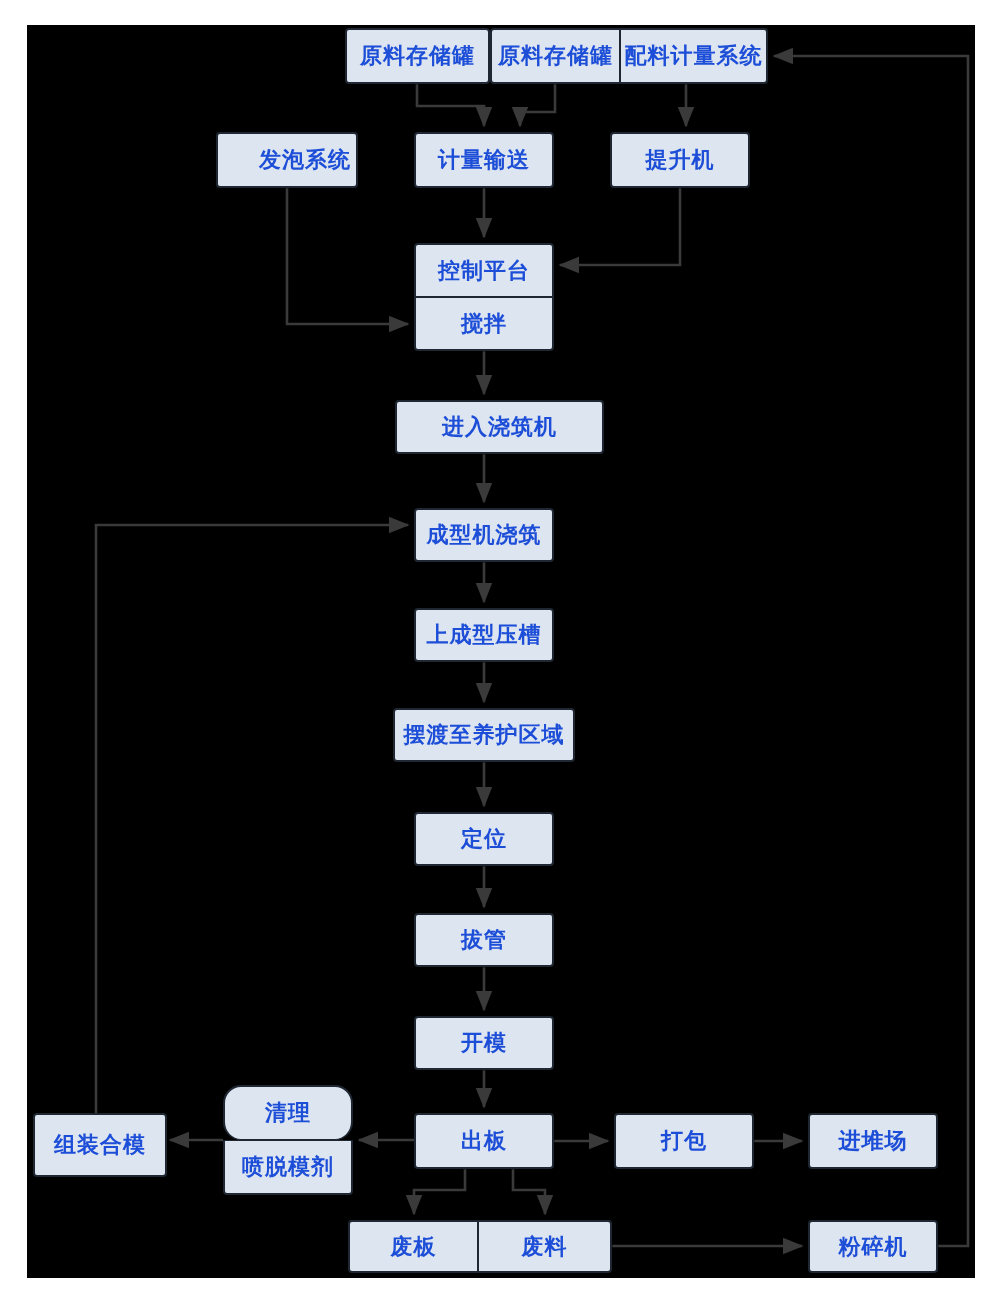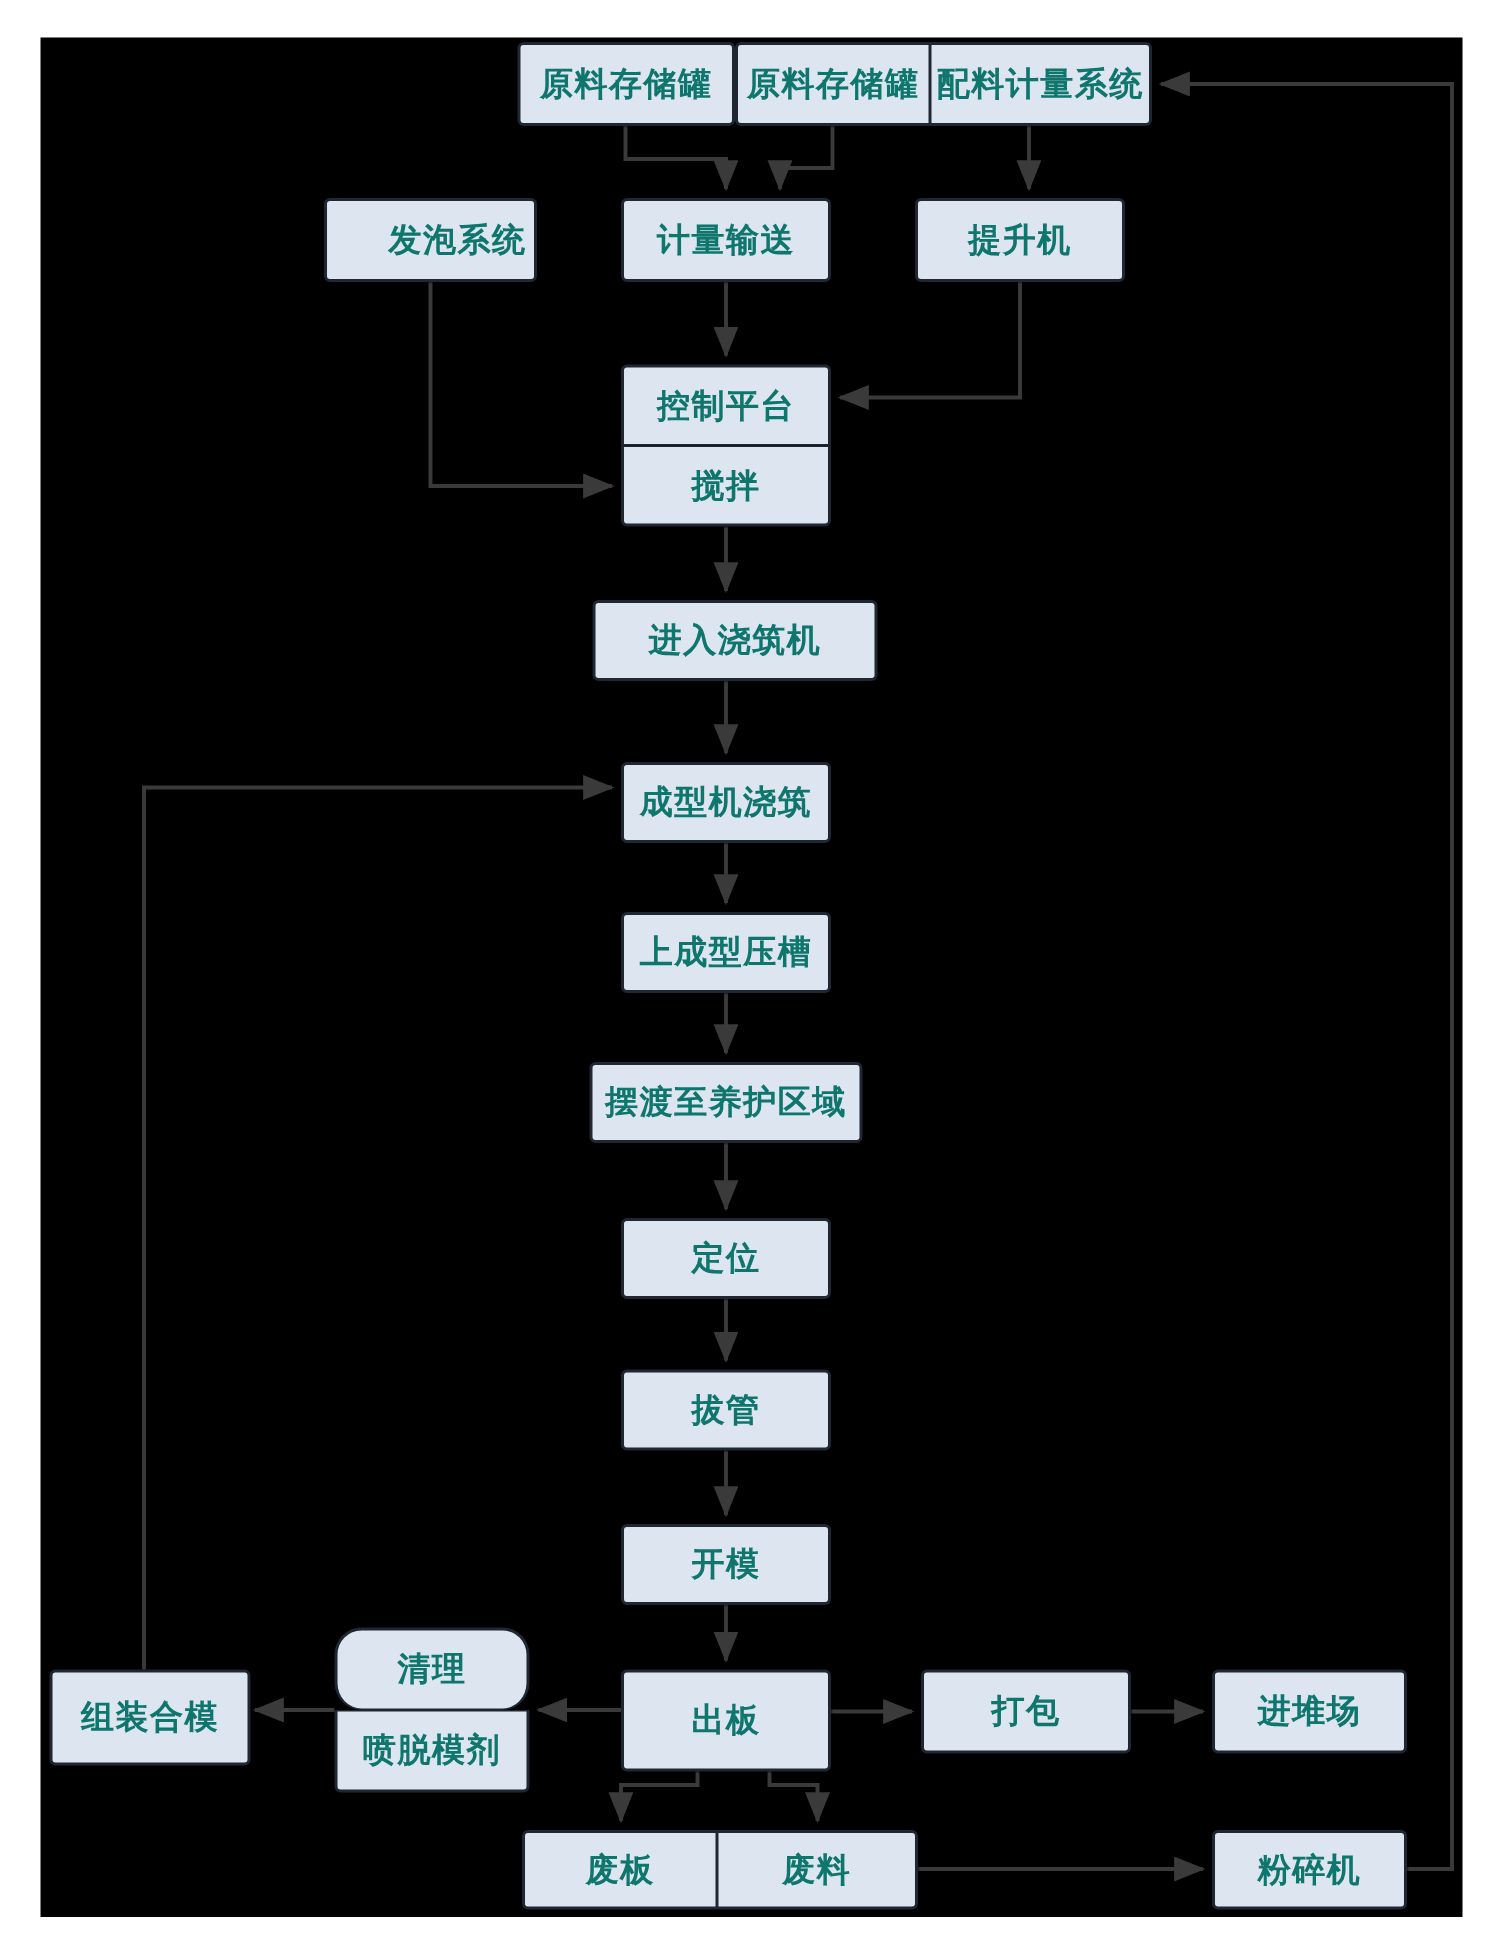--- a/index.html
+++ b/index.html
@@ -32,21 +32,21 @@
   }
   .node {
     position: absolute;
     box-sizing: border-box;
     background: #dde5f0;
     border: 2px solid #1f2733;
     border-radius: 4px;
     display: flex;
     align-items: center;
     justify-content: center;
-    color: #0f766e;
+    color: #1d4ed8;
     font-size: 22px;
     font-weight: 700;
     letter-spacing: 1px;
     text-align: center;
     line-height: 1;
     white-space: nowrap;
     box-shadow: 1px 1px 0 rgba(0,0,0,0.35);
   }
   .node.stack-top { border-radius: 4px 4px 0 0; border-bottom-width: 1px; }
   .node.stack-bottom { border-radius: 0 0 4px 4px; border-top-width: 1px; }
@@ -134,21 +134,21 @@
       </div>
       <div class="node" style="left: 610px; top: 132px; width: 140px; height: 56px;">
         <span>提升机</span>
       </div>
       <div class="node stack-top" style="left: 414px; top: 243px; width: 140px; height: 54px;">
         <span>控制平台</span>
       </div>
       <div class="node stack-bottom" style="left: 414px; top: 297px; width: 140px; height: 54px;">
         <span>搅拌</span>
       </div>
-      <div class="node" style="left: 395px; top: 400px; width: 190px; height: 54px;">
+      <div class="node" style="left: 395px; top: 400px; width: 209px; height: 54px;">
         <span>进入浇筑机</span>
       </div>
       <div class="node" style="left: 414px; top: 508px; width: 140px; height: 54px;">
         <span>成型机浇筑</span>
       </div>
       <div class="node" style="left: 414px; top: 608px; width: 140px; height: 54px;">
         <span>上成型压槽</span>
       </div>
       <div class="node" style="left: 393px; top: 708px; width: 182px; height: 54px; text-align: center;">
         <span>摆渡至养护区域</span>
@@ -164,21 +164,21 @@
       </div>
       <div class="node" style="left: 33px; top: 1113px; width: 134px; height: 64px;">
         <span>组装合模</span>
       </div>
       <div class="node stack-top" style="left: 223px; top: 1085px; width: 130px; height: 55px; border-radius: 18px;">
         <span>清理</span>
       </div>
       <div class="node stack-bottom" style="left: 223px; top: 1140px; width: 130px; height: 55px;">
         <span>喷脱模剂</span>
       </div>
-      <div class="node" style="left: 414px; top: 1113px; width: 140px; height: 68px; justify-content: center;">
+      <div class="node" style="left: 414px; top: 1113px; width: 140px; height: 56px; justify-content: center;">
         <span>出板</span>
       </div>
       <div class="node" style="left: 614px; top: 1113px; width: 140px; height: 56px;">
         <span>打包</span>
       </div>
       <div class="node" style="left: 808px; top: 1113px; width: 130px; height: 56px;">
         <span>进堆场</span>
       </div>
       <div class="node join-left" style="left: 348px; top: 1220px; width: 130px; height: 53px;">
         <span>废板</span>

